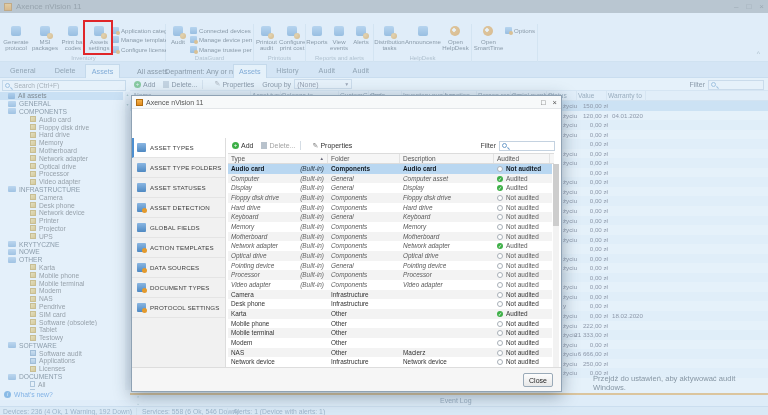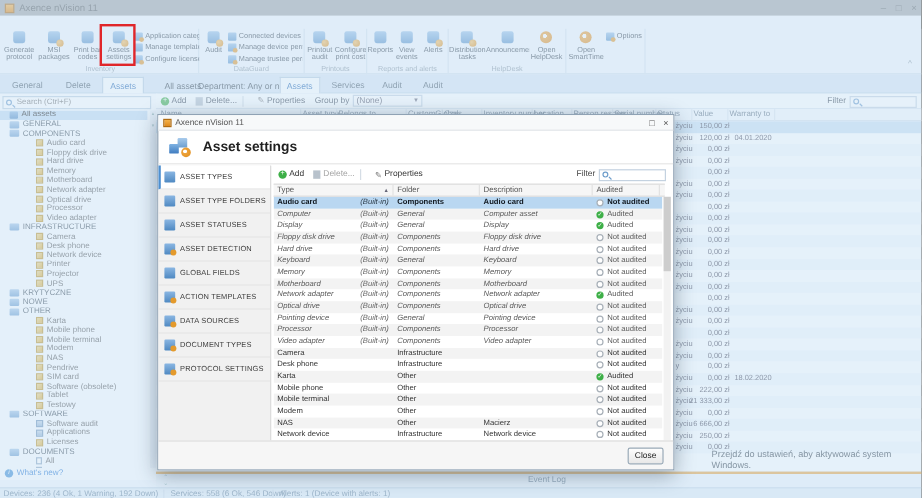--- a/index.html
+++ b/index.html
@@ -325,21 +325,21 @@
 
     <div class="abs" id="band2">
       <span class="abs" id="allassets-lbl">All assets</span>
       <span class="abs" id="dept-filter">
         <span>Department: Any or none</span> <span class="car">▼</span>
       </span>
     <div class="sidetab" style="left: 4px;">General</div>
         <div class="sidetab" style="left: 48.8px;">Delete</div>
         <div class="sidetab active" style="left: 84.8px;">Assets</div>
         <div class="maintab active" style="left: 233px;">Assets</div>
-        <div class="maintab" style="left: 271.2px;">Services</div>
+        <div class="maintab" style="left: 271.2px;">History</div>
         <div class="maintab" style="left: 313.6px;">Audit</div>
         <div class="maintab" style="left: 347.6px;">Audit</div>
       </div>
 
     <div class="abs" id="sidebar">
       <div id="searchbox">
         <span class="mag"></span>
         <input placeholder="Search (Ctrl+F)" style="">
       </div>
       <div id="tree">
@@ -709,39 +709,31 @@
         <span style="left: 142px;">Services: 558 (6 Ok, 546 Down)</span>
         <i style="left: 136px;"></i>
         <span style="left: 233px;">Alerts: 1 (Device with alerts: 1)</span>
         <i style="left: 227px;"></i>
       </div>
   </div>
 
   <div id="dim"></div>
   <div id="redbox"></div>
   <div id="watermark">
-    <div class="l2">Przejdź do ustawień, aby aktywować system Windows.</div>
+    <div class="l2">Przejdź do ustawień, aby aktywować audit Windows.</div>
   </div>
 
   <div id="dialog">
     <div id="dlg-titlebar">
       <div class="ico"></div>
       <span class="t">Axence nVision 11</span>
       <div class="ctr">
         <span>□</span>
         <span>×</span>
       </div>
-    </div>
-    <div id="dlg-header">
-      <div id="dlg-hicon">
-        <div class="c1"></div>
-          <div class="c2"></div>
-          <div class="g"></div>
-      </div>
-      <span id="dlg-heading">Asset settings</span>
     </div>
     <div id="dlg-body">
       <div id="dlg-nav">
           <div class="dnav sel">
             <span class="ic"></span>
             <span>ASSET TYPES</span>
           </div>
           <div class="dnav">
             <span class="ic"></span>
             <span>ASSET TYPE FOLDERS</span>

